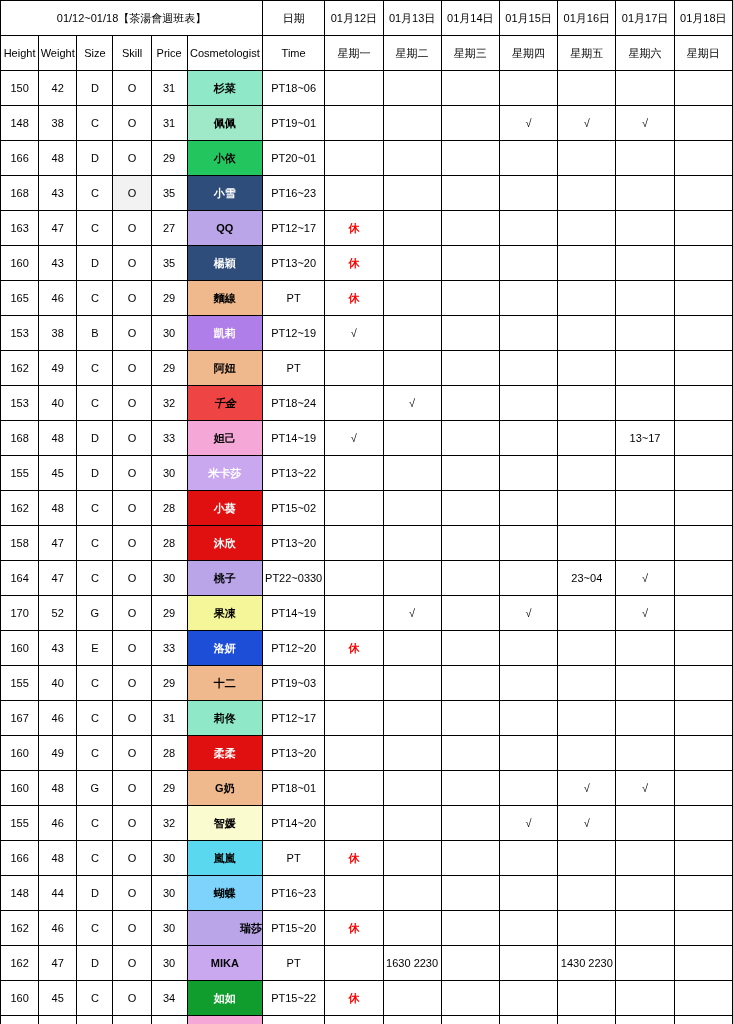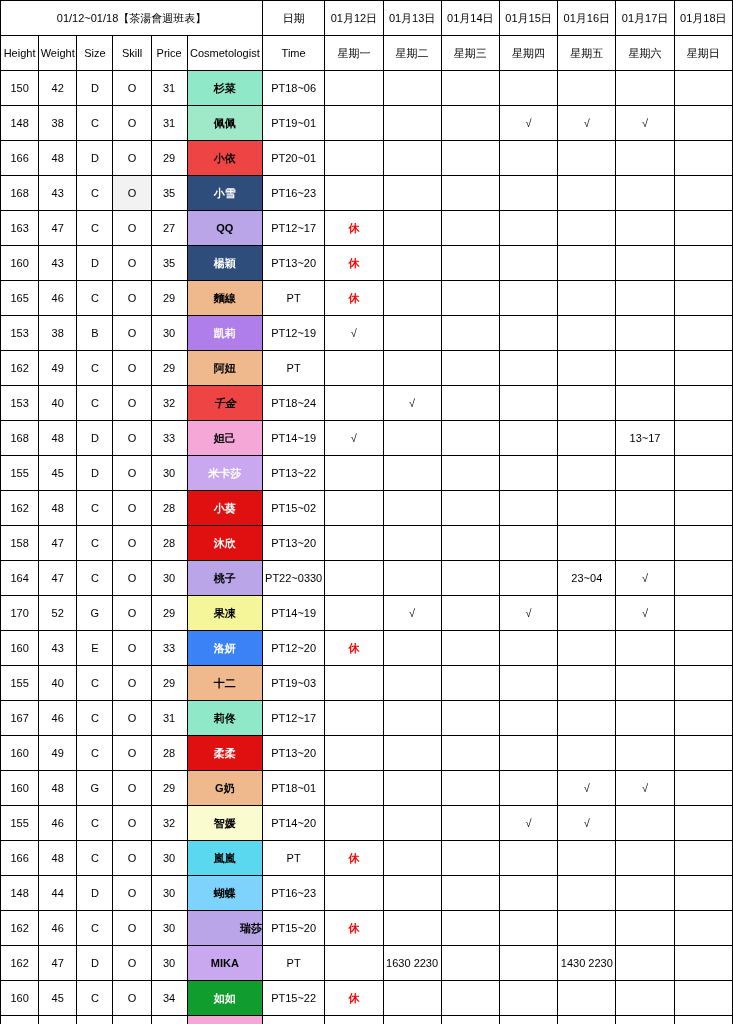--- a/index.html
+++ b/index.html
@@ -156,21 +156,21 @@
         <td class="mark-check">√</td>
         <td class="mark-check">√</td>
         <td></td>
       </tr>
       <tr>
         <td>166</td>
         <td>48</td>
         <td>D</td>
         <td>O</td>
         <td>29</td>
-        <td class="name-cell" style="background: #ef4444; color: rgb(0, 0, 0);">小依</td>
+        <td class="name-cell" style="background: #22c55e; color: rgb(0, 0, 0);">小依</td>
         <td class="time-cell">PT20~01</td>
         <td></td>
         <td></td>
         <td></td>
         <td></td>
         <td></td>
         <td></td>
         <td></td>
       </tr>
       <tr>
@@ -380,21 +380,21 @@
         <td></td>
         <td class="mark-check">√</td>
         <td></td>
       </tr>
       <tr>
         <td>160</td>
         <td>43</td>
         <td>E</td>
         <td>O</td>
         <td>33</td>
-        <td class="name-cell" style="background: #3b82f6; color: rgb(255, 255, 255);">洛妍</td>
+        <td class="name-cell" style="background: #1d4ed8; color: rgb(255, 255, 255);">洛妍</td>
         <td class="time-cell">PT12~20</td>
         <td class="mark-rest">休</td>
         <td></td>
         <td></td>
         <td></td>
         <td></td>
         <td></td>
         <td></td>
       </tr>
       <tr>

